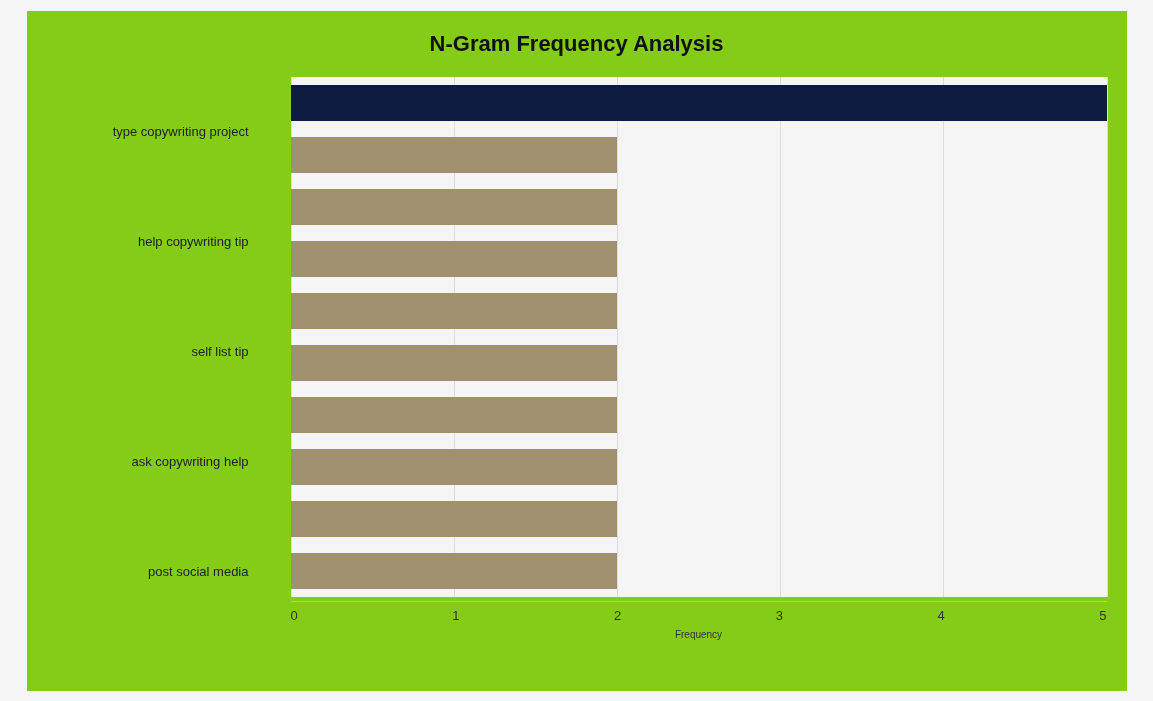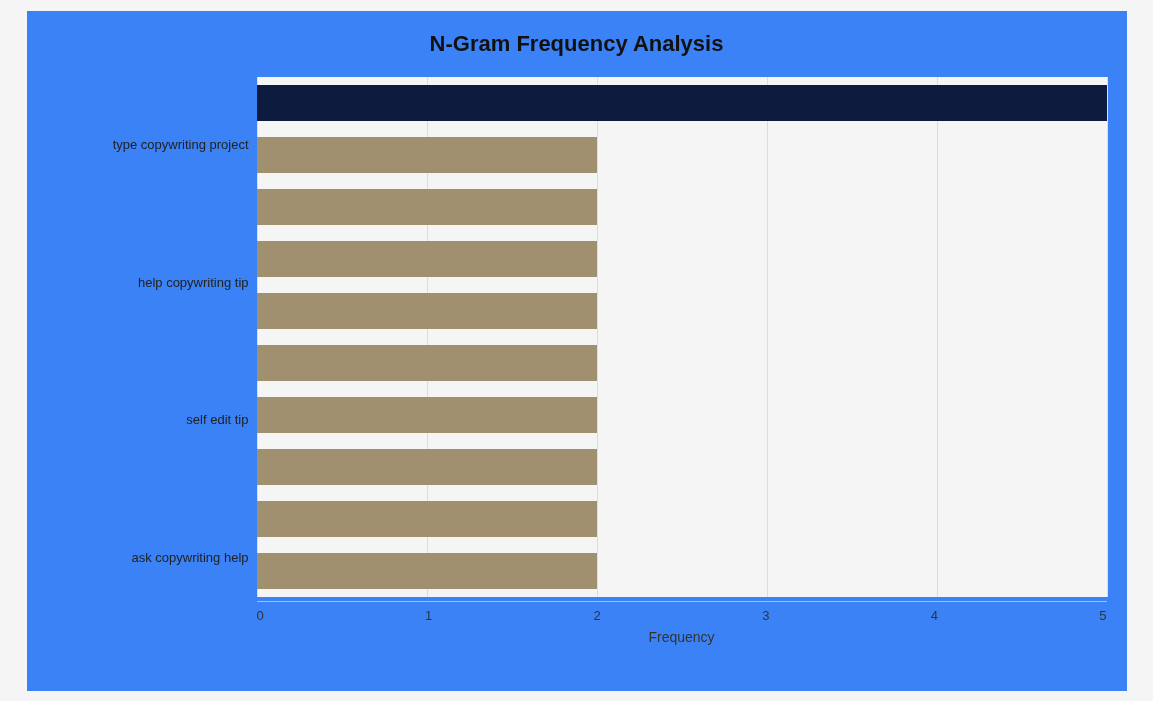--- a/index.html
+++ b/index.html
@@ -6,38 +6,39 @@
     body {
       background: #f5f5f5;
       font-family: Arial, sans-serif;
       width: 1153px;
       height: 701px;
       display: flex;
       align-items: center;
       justify-content: center;
     }
     .chart-container {
-      background: #3b82f6;
+      background: #84cc16;
       width: 1100px;
       height: 680px;
       padding: 20px 20px 50px 20px;
       position: relative;
     }
     .chart-title {
       text-align: center;
       font-size: 22px;
       font-weight: bold;
       color: #111;
       margin-bottom: 20px;
     }
     .chart-area {
       display: flex;
       flex-direction: row;
       height: calc(100% - 60px);
       width: 100%;
+      gap: 34px;
     }
     .y-axis-labels {
       display: flex;
       flex-direction: column;
       justify-content: space-around;
       align-items: flex-end;
       padding-right: 8px;
       width: 210px;
       flex-shrink: 0;
     }
@@ -101,39 +102,40 @@
       border-top: 1px solid #bbb;
       position: relative;
     }
     .x-tick {
       font-size: 13px;
       color: #333;
       text-align: center;
     }
     .x-axis-label {
       text-align: center;
-      font-size: 14px;
+      font-size: 10px;
       color: #333;
       margin-top: 6px;
     }
     .x-axis-bottom {
       margin-top: 4px;
     }
   </style>
 </head>
 <body>
 
 <div class="chart-container">
   <div class="chart-title">N-Gram Frequency Analysis</div>
   <div class="chart-area">
     <div class="y-axis-labels" id="y-labels">
         <div class="y-label">type copywriting project</div>
         <div class="y-label">help copywriting tip</div>
-        <div class="y-label">self edit tip</div>
+        <div class="y-label">self list tip</div>
         <div class="y-label">ask copywriting help</div>
+        <div class="y-label">post social media</div>
       </div>
     <div class="plot-area">
       <div class="bars-wrapper" id="bars-wrapper">
           <div class="grid-lines">
             <div class="grid-line" style="left: 0%;"></div>
             <div class="grid-line" style="left: 20%;"></div>
             <div class="grid-line" style="left: 40%;"></div>
             <div class="grid-line" style="left: 60%;"></div>
             <div class="grid-line" style="left: 80%;"></div>
             <div class="grid-line" style="left: 100%;"></div>

